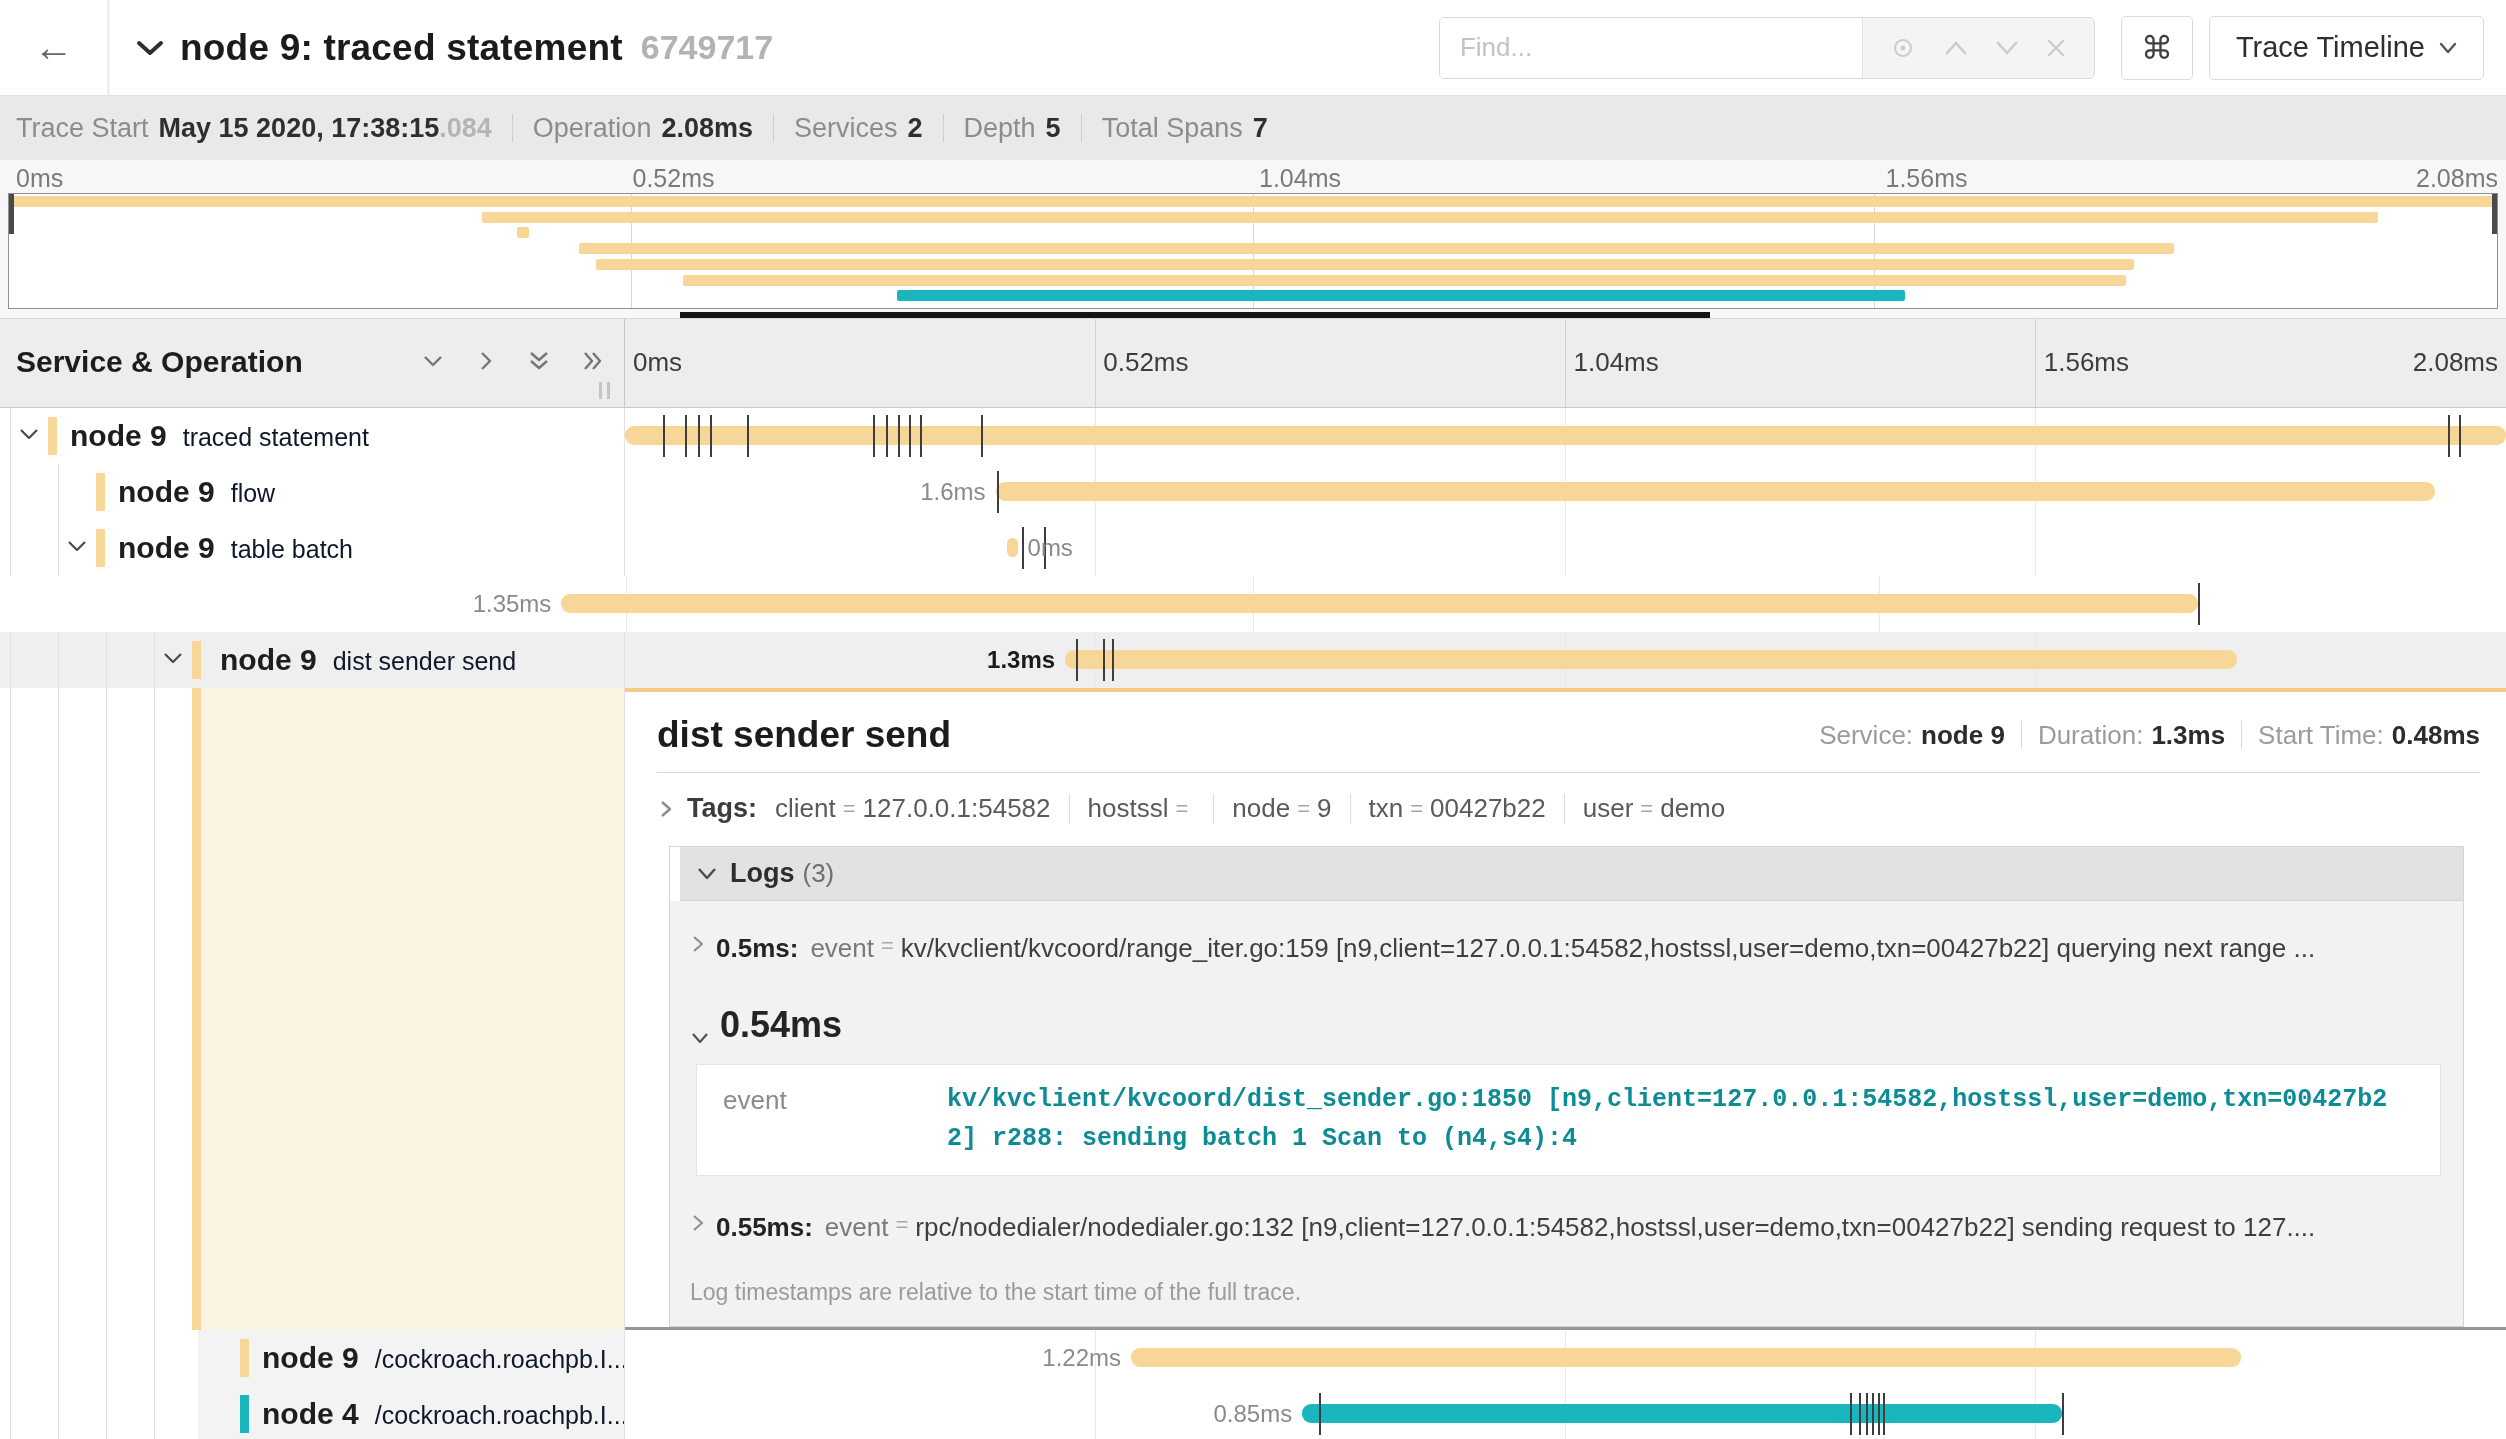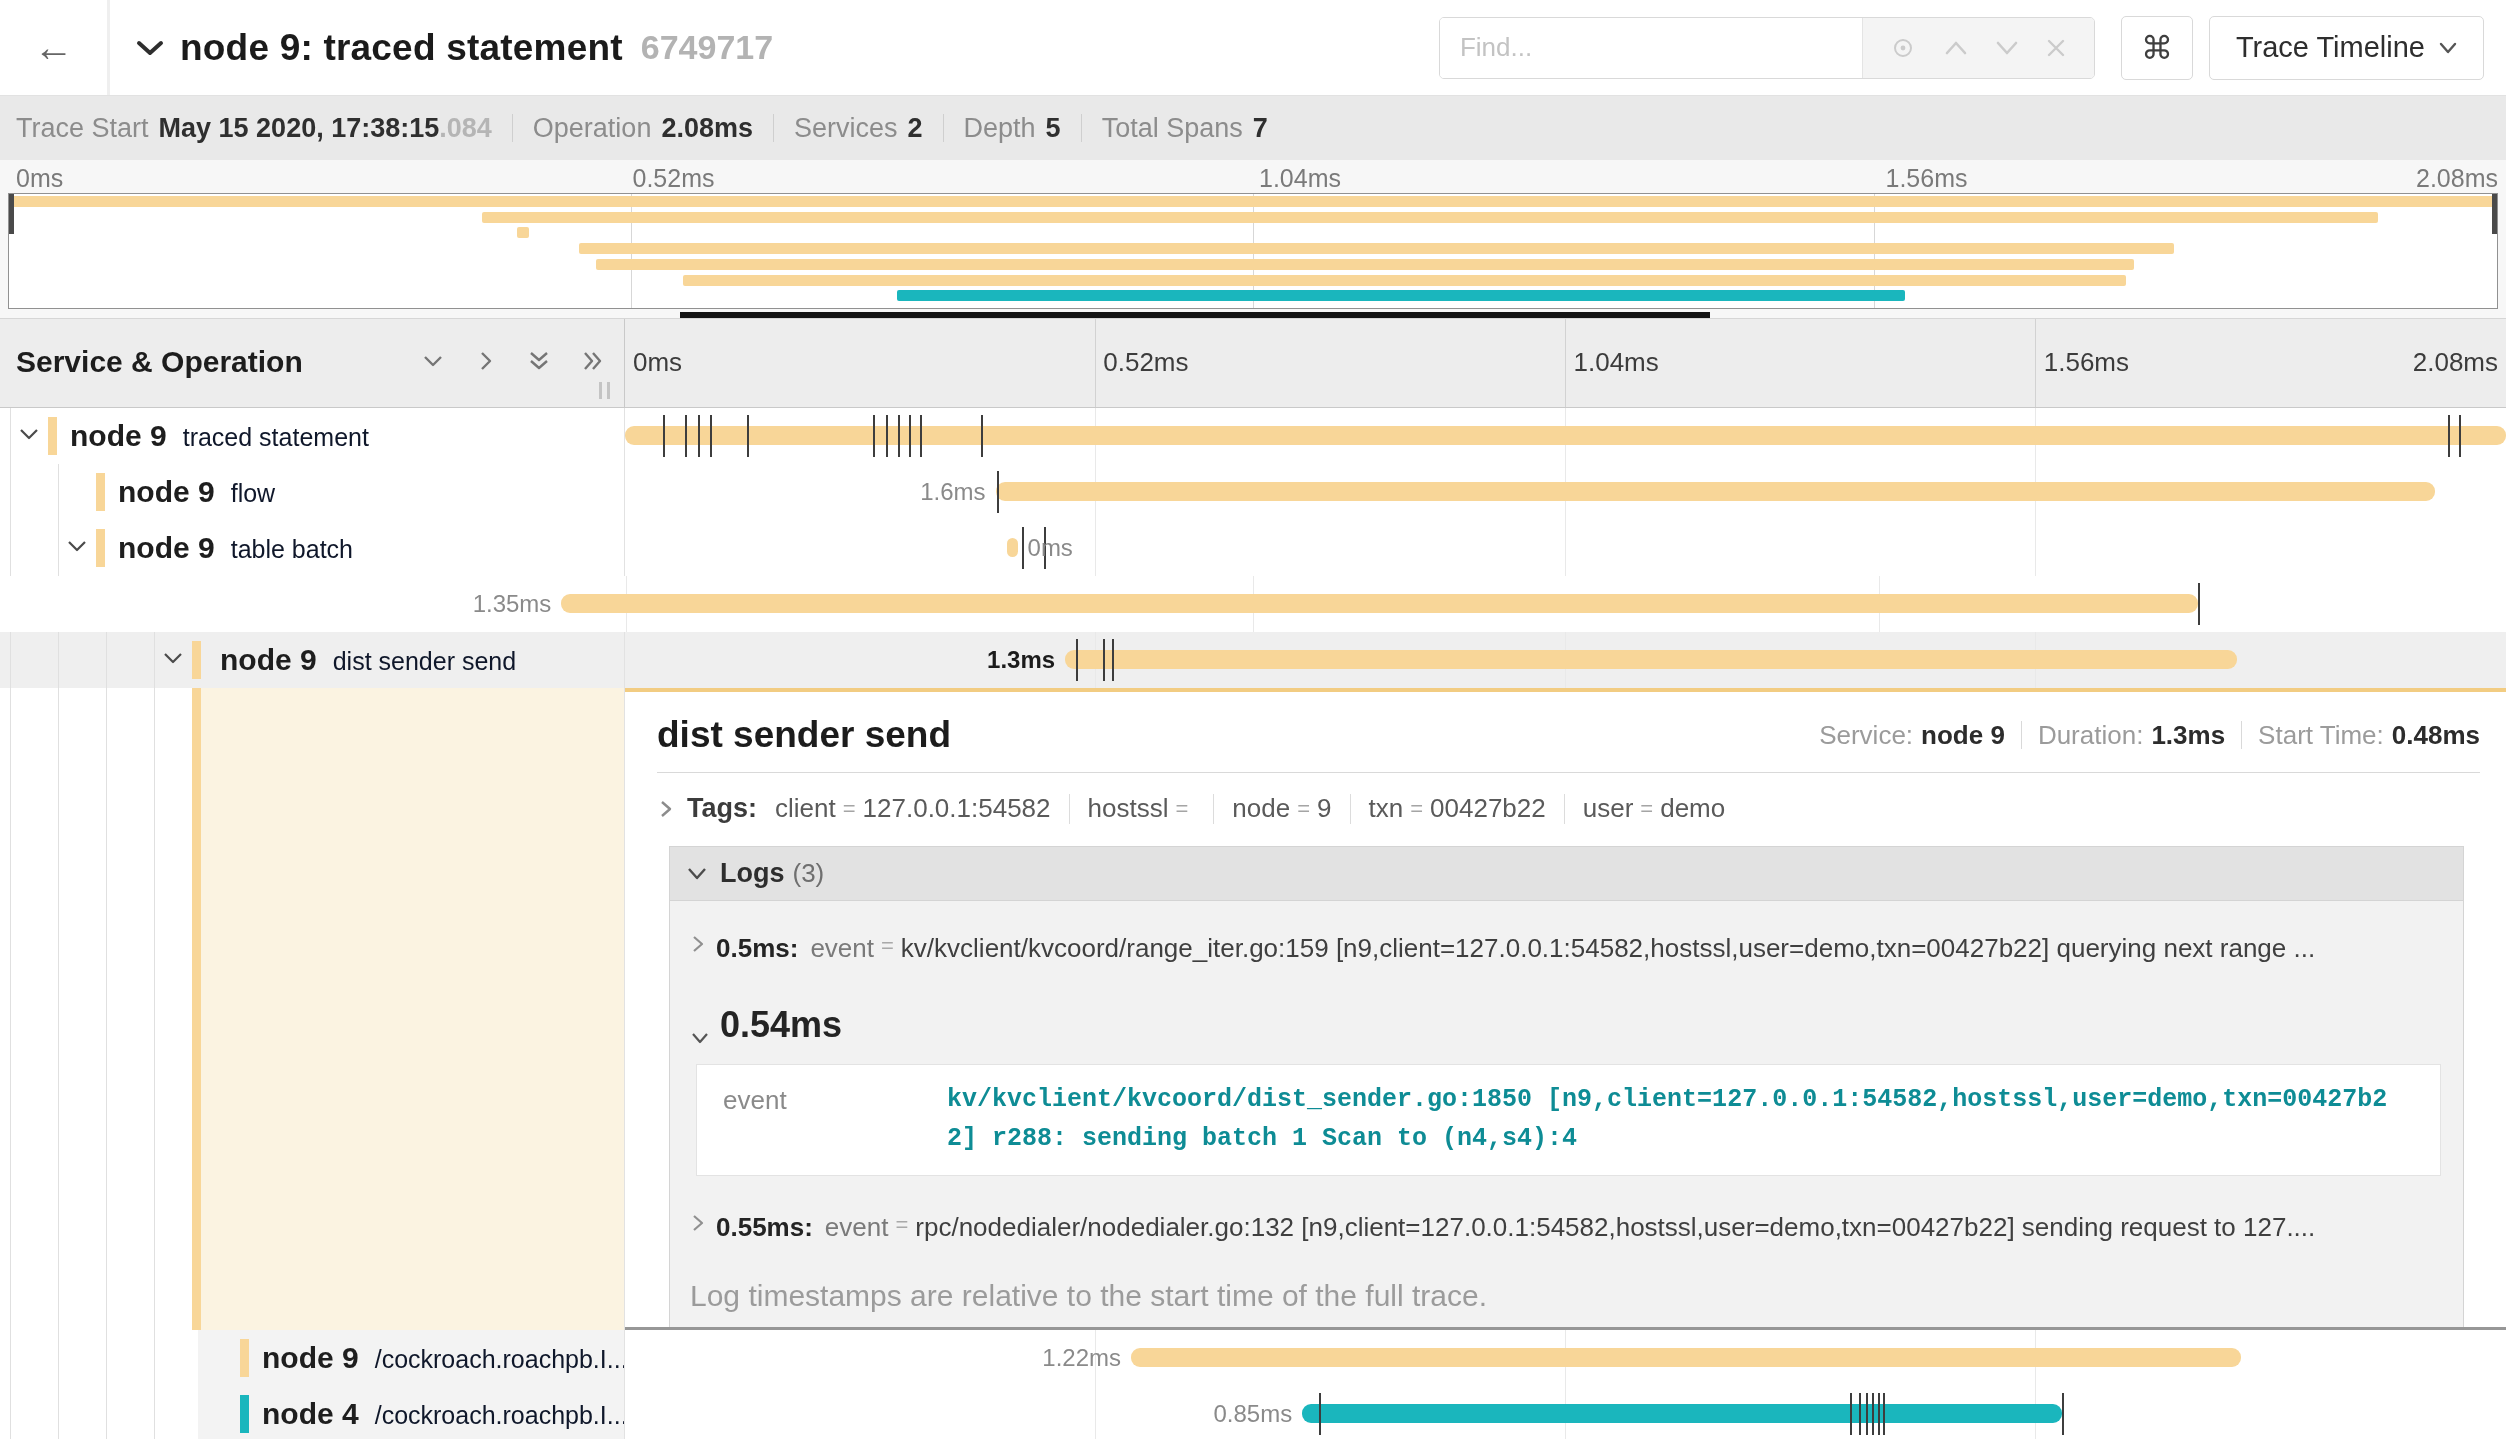--- a/index.html
+++ b/index.html
@@ -91,38 +91,38 @@
   .dp-meta .vdiv { margin:0 16px; background:#d9d9d9; }
   .dp-hr { border:none; border-top:1px solid #d9d9d9; margin-top:16px; }
   .tags-row { display:flex; align-items:center; margin-top:20px; font-size:26px; }
   .tags-chev { color:#8c8c8c; display:flex; margin-right:12px; }
   .tags-label { font-weight:bold; font-size:27px; color:#3c3c3c; margin-right:18px; }
   .tag-item { display:flex; align-items:center; color:#5a5a5a; }
   .tag-eq { color:#a5a5a5; font-size:22px; margin:0 7px; }
   .tag-sep { width:1px; height:30px; background:#dcdcdc; margin:0 18px; }
   .logs-box { margin:22px 16px 0 12px; border:1px solid #d4d4d4; }
   .logs-head { height:54px; background:#e2e2e2; border-bottom:1px solid #d4d4d4; display:flex;
-               align-items:center; padding-left:16px; cursor:pointer; }
+               align-items:center; padding-left:16px; cursor:pointer;margin-left:10px; }
   .logs-head .chev { display:flex; color:#4c4c4c; }
   .logs-title { font-size:27px; font-weight:bold; color:#2e2e2e; margin-left:12px; }
   .logs-count { font-size:26px; color:#6f6f6f; margin-left:8px; font-weight:normal; }
   .logs-body { background:#f2f2f2; padding:8px 14px 4px; }
   .log-line { display:flex; padding:24px 6px; font-size:26px; white-space:nowrap; overflow:hidden; cursor:pointer; }
   .log-line .chev { display:flex; color:#909090; margin-right:10px; flex:none; }
   .log-time { font-weight:bold; color:#242424; margin-right:12px; flex:none; }
   .log-key { color:#7a7a7a; flex:none; }
   .log-eq { color:#a9a9a9; font-size:22px; margin:0 7px; flex:none; }
   .log-val { color:#3f3f3f; overflow:hidden; }
   .log-exp-head { display:flex; align-items:flex-end; padding:16px 6px 4px; font-size:36px; cursor:pointer; }
   .log-exp-head .chev { display:flex; color:#555; margin-right:10px; }
   .kv-box { margin:14px 8px 12px 12px; background:#fff; border:1px solid #e3e3e3; display:flex; padding:16px 0; }
   .kv-key { width:250px; padding-left:26px; font-size:26px; color:#8a8a8a; padding-top:4px; }
   .kv-val { flex:1; font-family:"Liberation Mono", monospace; font-size:25px; font-weight:bold;
             color:#0e8c95; line-height:1.55; padding-right:34px; word-break:break-all; }
-  .logs-foot { padding:12px 6px 16px; font-size:30px; color:#9b9b9b; }
+  .logs-foot { padding:12px 6px 16px; font-size:23px; color:#9b9b9b; }
   .spanid-row { display:flex; justify-content:flex-end; align-items:center; padding:26px 4px 18px; font-size:25px; }
 </style>
 </head>
 <body>
 
 <div class="app">
 
   <header class="topbar">
     <div class="back-btn">
       <span>←</span>

